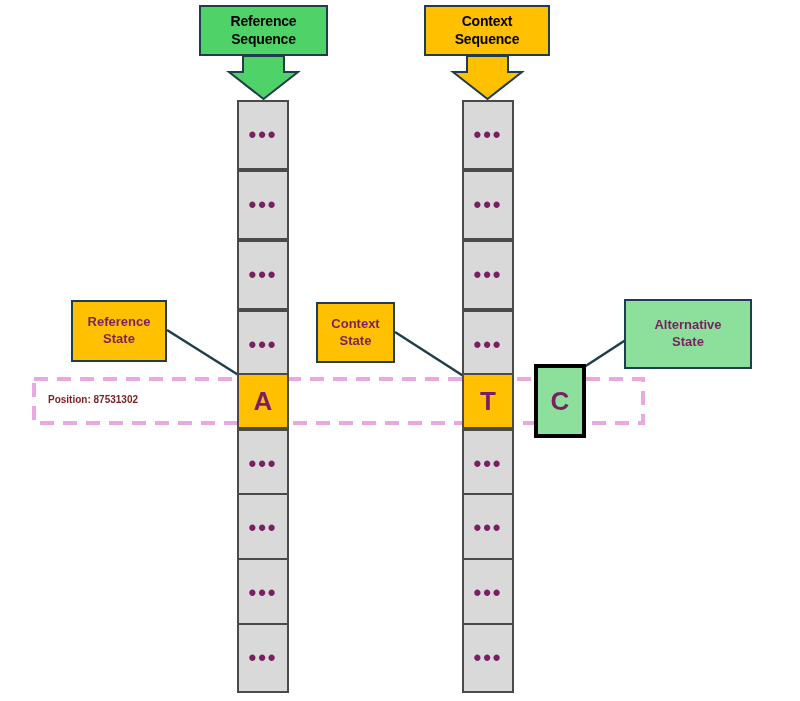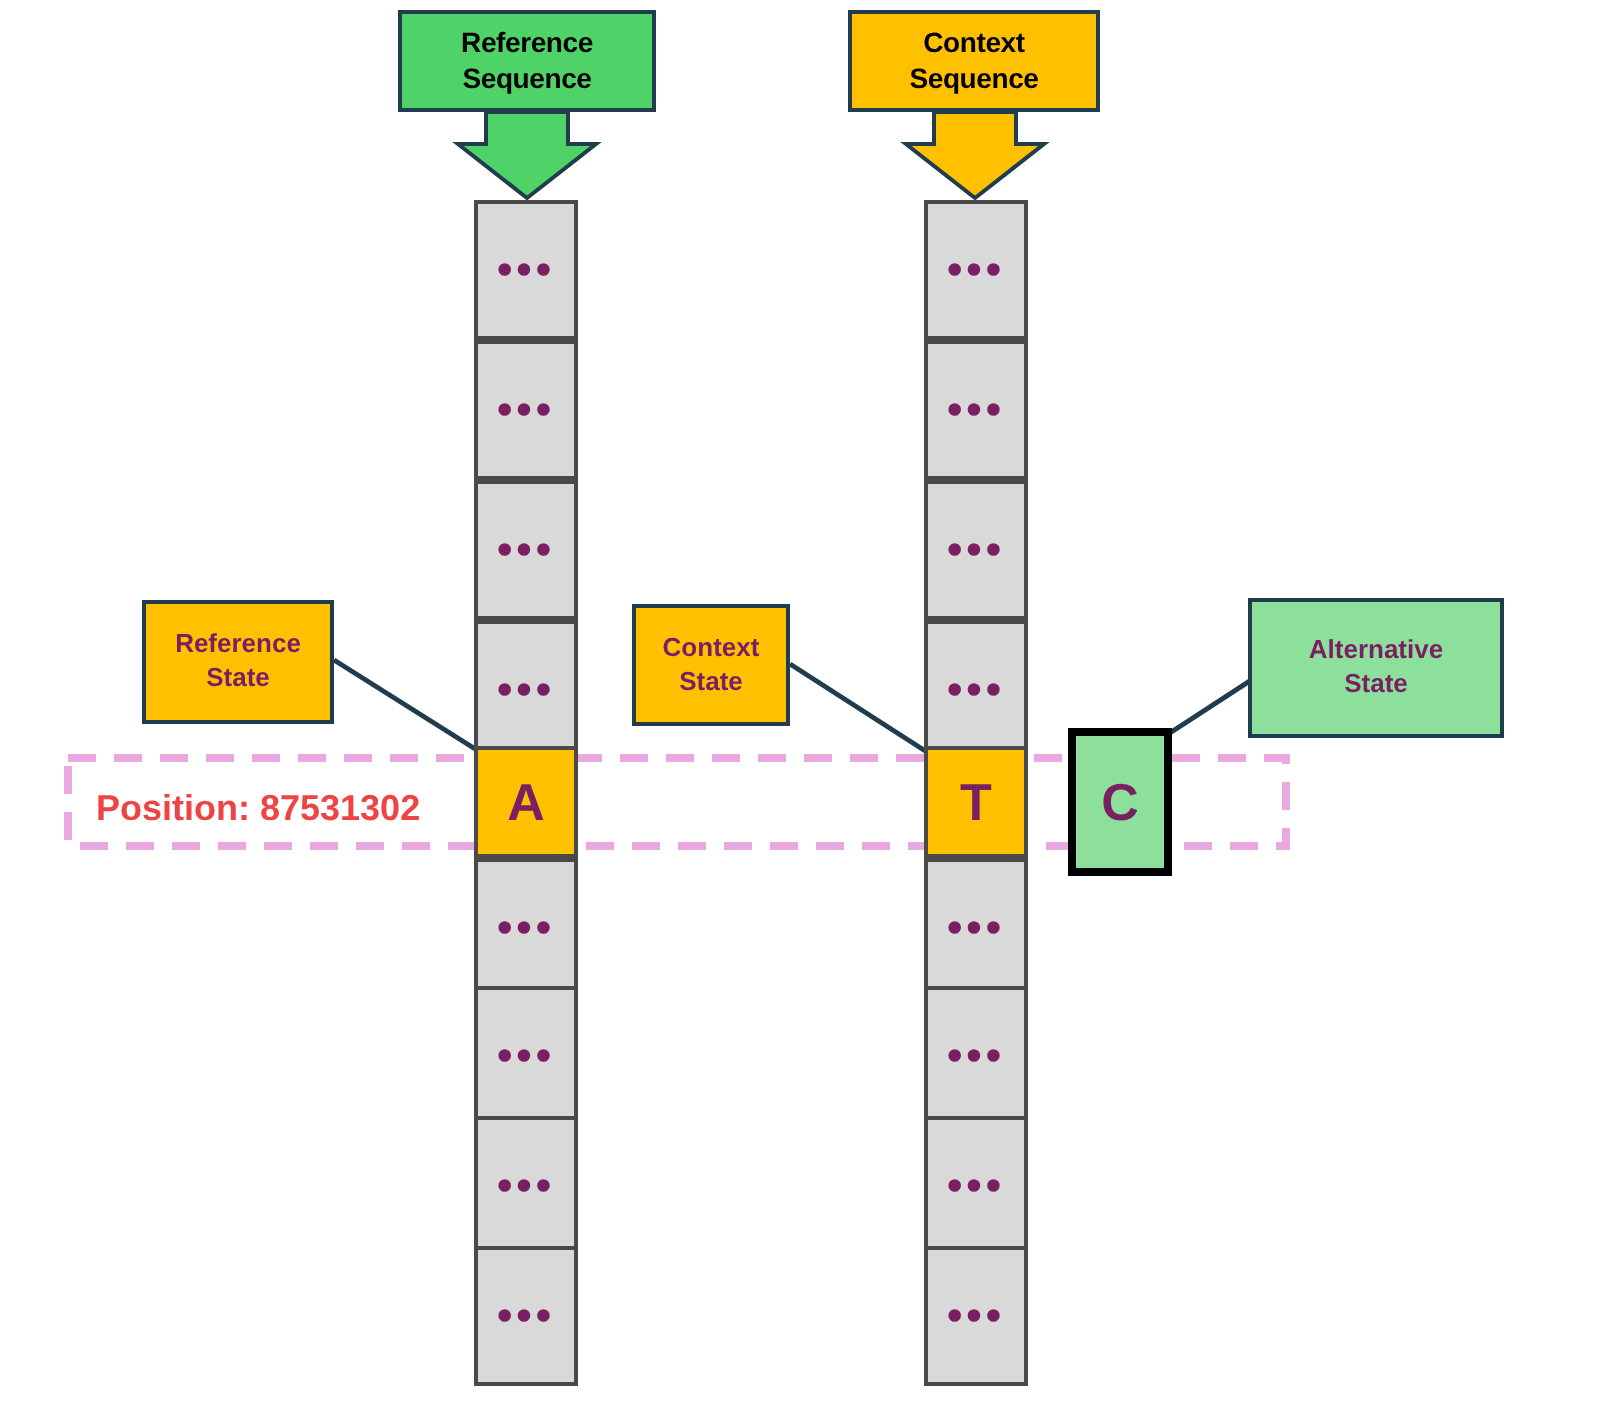--- a/index.html
+++ b/index.html
@@ -82,23 +82,23 @@
     line-height: 1.3;
     color: #7a1f62;
   }
   .callout.orange { background: #ffc000; }
   .callout.green  { background: #8ce09c; }
   .callout .lbl { white-space: pre-line; }
 
   
   .position-label {
     position: absolute;
-    font-size: 18px;
-    font-weight: bold;
-    color: #ef4444;
+    font-size: 10px;
+    font-weight: bold;
+    color: #7f1d1d;
     white-space: nowrap;
   }
 </style>
 </head>
 <body>
 
 <div id="canvas">
 
   <svg class="abs" width="800" height="701" style="left:0;top:0;">
 

